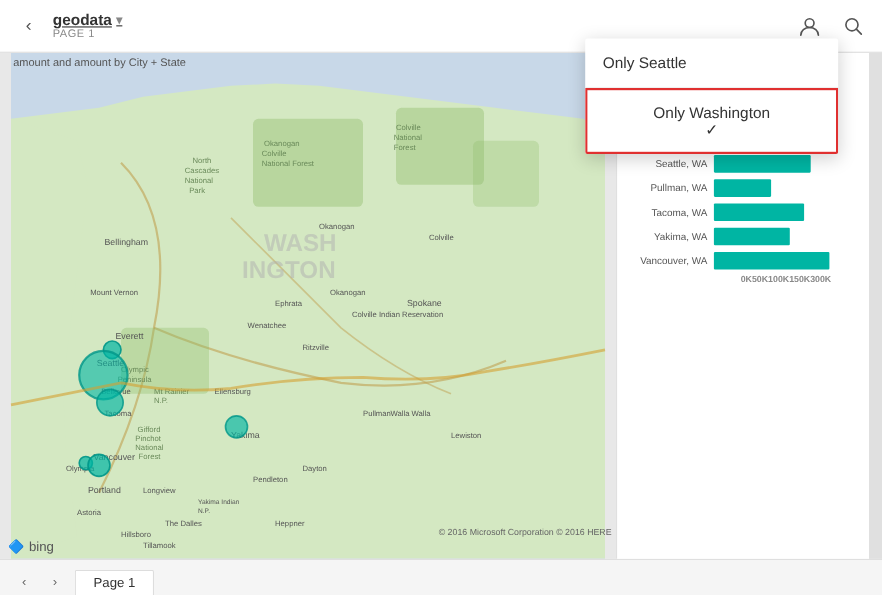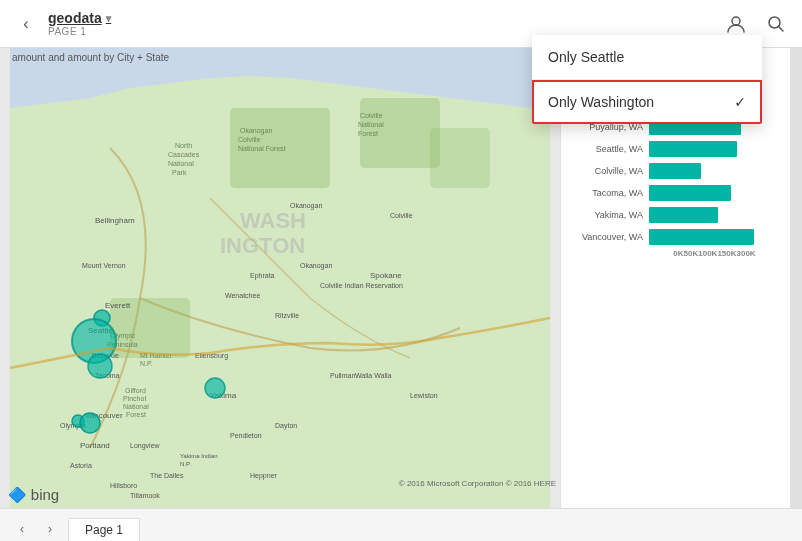--- a/index.html
+++ b/index.html
@@ -203,37 +203,38 @@
       font-size: 14px;
       color: #333;
       cursor: pointer;
       display: flex;
       align-items: center;
       justify-content: space-between;
       border-bottom: 1px solid #f0f0f0;
     }
     .dropdown-item:last-child {
       border-bottom: none;
+      flex-direction: column;
     }
     .dropdown-item.selected {
       border: 2px solid #e03030;
       margin: 0;
       padding: 12px 14px;
     }
     .checkmark {
       color: #333;
       font-size: 14px;
     }
 
     
     .bing-logo {
       position: absolute;
       bottom: 4px;
       left: 8px;
-      font-size: 15px;
+      font-size: 12px;
       color: #555;
       z-index: 2;
     }
     .copyright-text {
       position: absolute;
       bottom: 20px;
       right: 4px;
       font-size: 8px;
       color: #666;
       z-index: 2;
@@ -380,21 +381,21 @@
         <div class="bar-fill" style="width:70%"></div>
       </div>
     </div>
         <div class="bar-row">
       <div class="bar-city">Seattle, WA</div>
       <div class="bar-track">
         <div class="bar-fill" style="width:67.5%"></div>
       </div>
     </div>
         <div class="bar-row">
-      <div class="bar-city">Colville, WA</div>
+      <div class="bar-city">Pullman, WA</div>
       <div class="bar-track">
         <div class="bar-fill" style="width:40%"></div>
       </div>
     </div>
         <div class="bar-row">
       <div class="bar-city">Tacoma, WA</div>
       <div class="bar-track">
         <div class="bar-fill" style="width:62.5%"></div>
       </div>
     </div>

